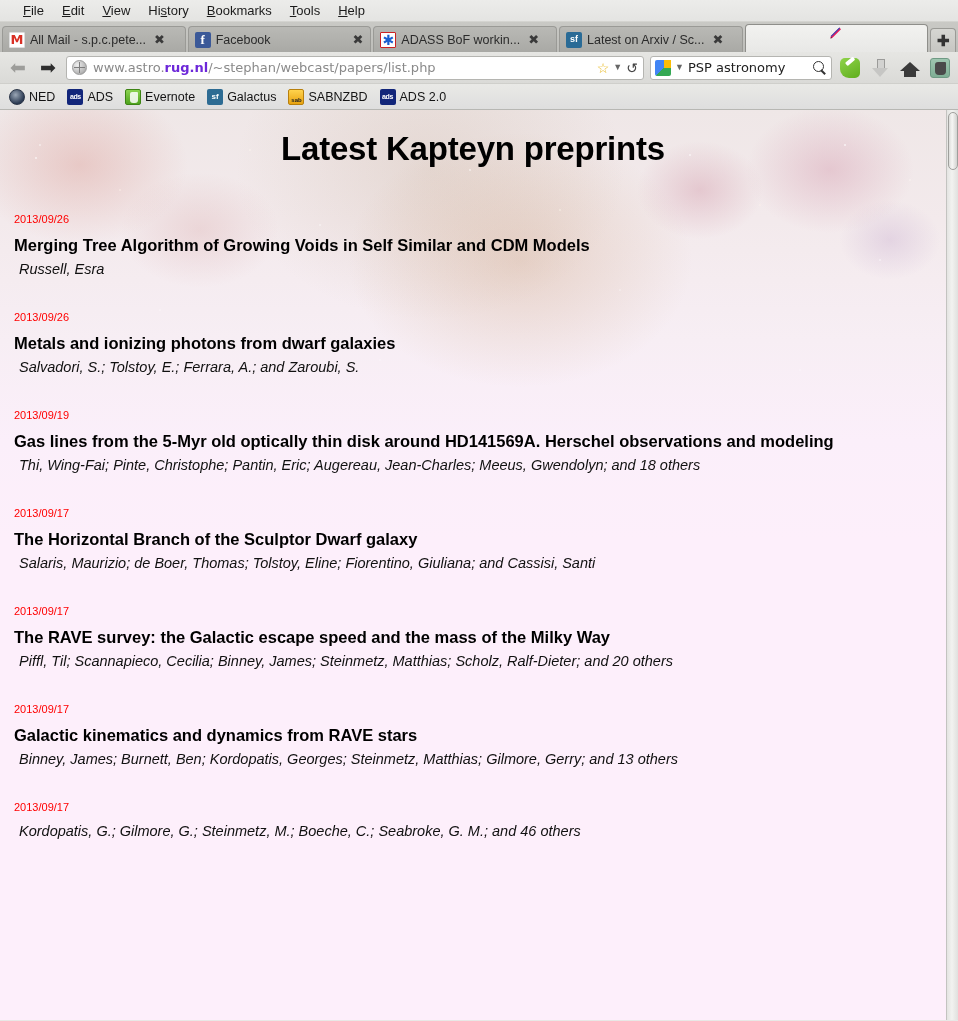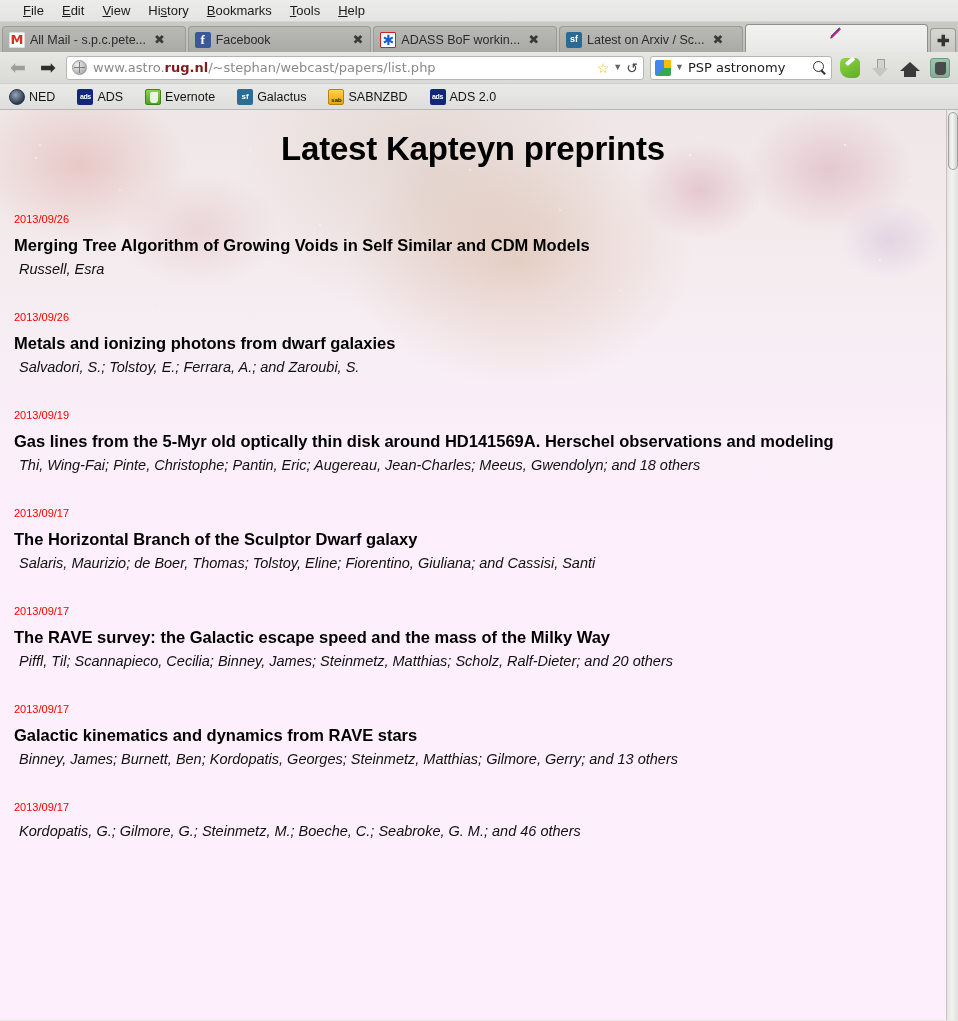--- a/index.html
+++ b/index.html
@@ -155,21 +155,21 @@
   }
   .globe::after {
     content: ""; position: absolute; left: 6px; top: 1px;
     width: 1px; height: 11px; background: #7d7d7d;
   }
   .url-text {
     font-size: 13px; color: #8a8a8a; white-space: nowrap;
     overflow: hidden; flex: 1 1 auto;
     font-family: "DejaVu Sans", sans-serif;
   }
-  .url-text .dom { color: #7f1d1d; font-weight: bold; }
+  .url-text .dom { color: #6d28d9; font-weight: bold; }
   .url-icons { display: flex; align-items: center; gap: 4px; flex: 0 0 auto; }
   .star-ico { color: #e8b923; font-size: 14px; line-height: 1; }
   .caret { color: #666; font-size: 9px; line-height: 1; }
   .reload { color: #444; font-size: 14px; line-height: 1; }
 
   .searchbar {
     width: 182px; height: 24px;
     background: #fff;
     border: 1px solid #b5b5b1;
     border-radius: 3px;
@@ -257,21 +257,21 @@
     content: ""; position: absolute; left: 4px; top: 3px;
     width: 11px; height: 13px;
     background: #4a4a4a; border-radius: 3px 1px 4px 4px;
   }
 
   
   .bookmarkbar {
     height: 26px;
     background: linear-gradient(#e9e9e6, #dedede);
     display: flex; align-items: center;
-    padding: 0 4px; gap: 12px;
+    padding: 0 4px; gap: 2px;
     border-bottom: 1px solid #b7b7b3;
   }
   .bm {
     display: flex; align-items: center; gap: 4px;
     padding: 2px 5px; font-size: 12.5px; color: #141414;
     cursor: pointer; white-space: nowrap;
   }
   .bmico { width: 16px; height: 16px; flex: 0 0 16px; border-radius: 2px; }
   .bm-ned { background: radial-gradient(circle at 40% 35%, #9aa6b5, #2a3a52 70%); border-radius: 50%; border: 1px solid #2b3648; }
   .bm-ads { background: #12267a; color: #fff; font-size: 7px; font-weight: bold;

